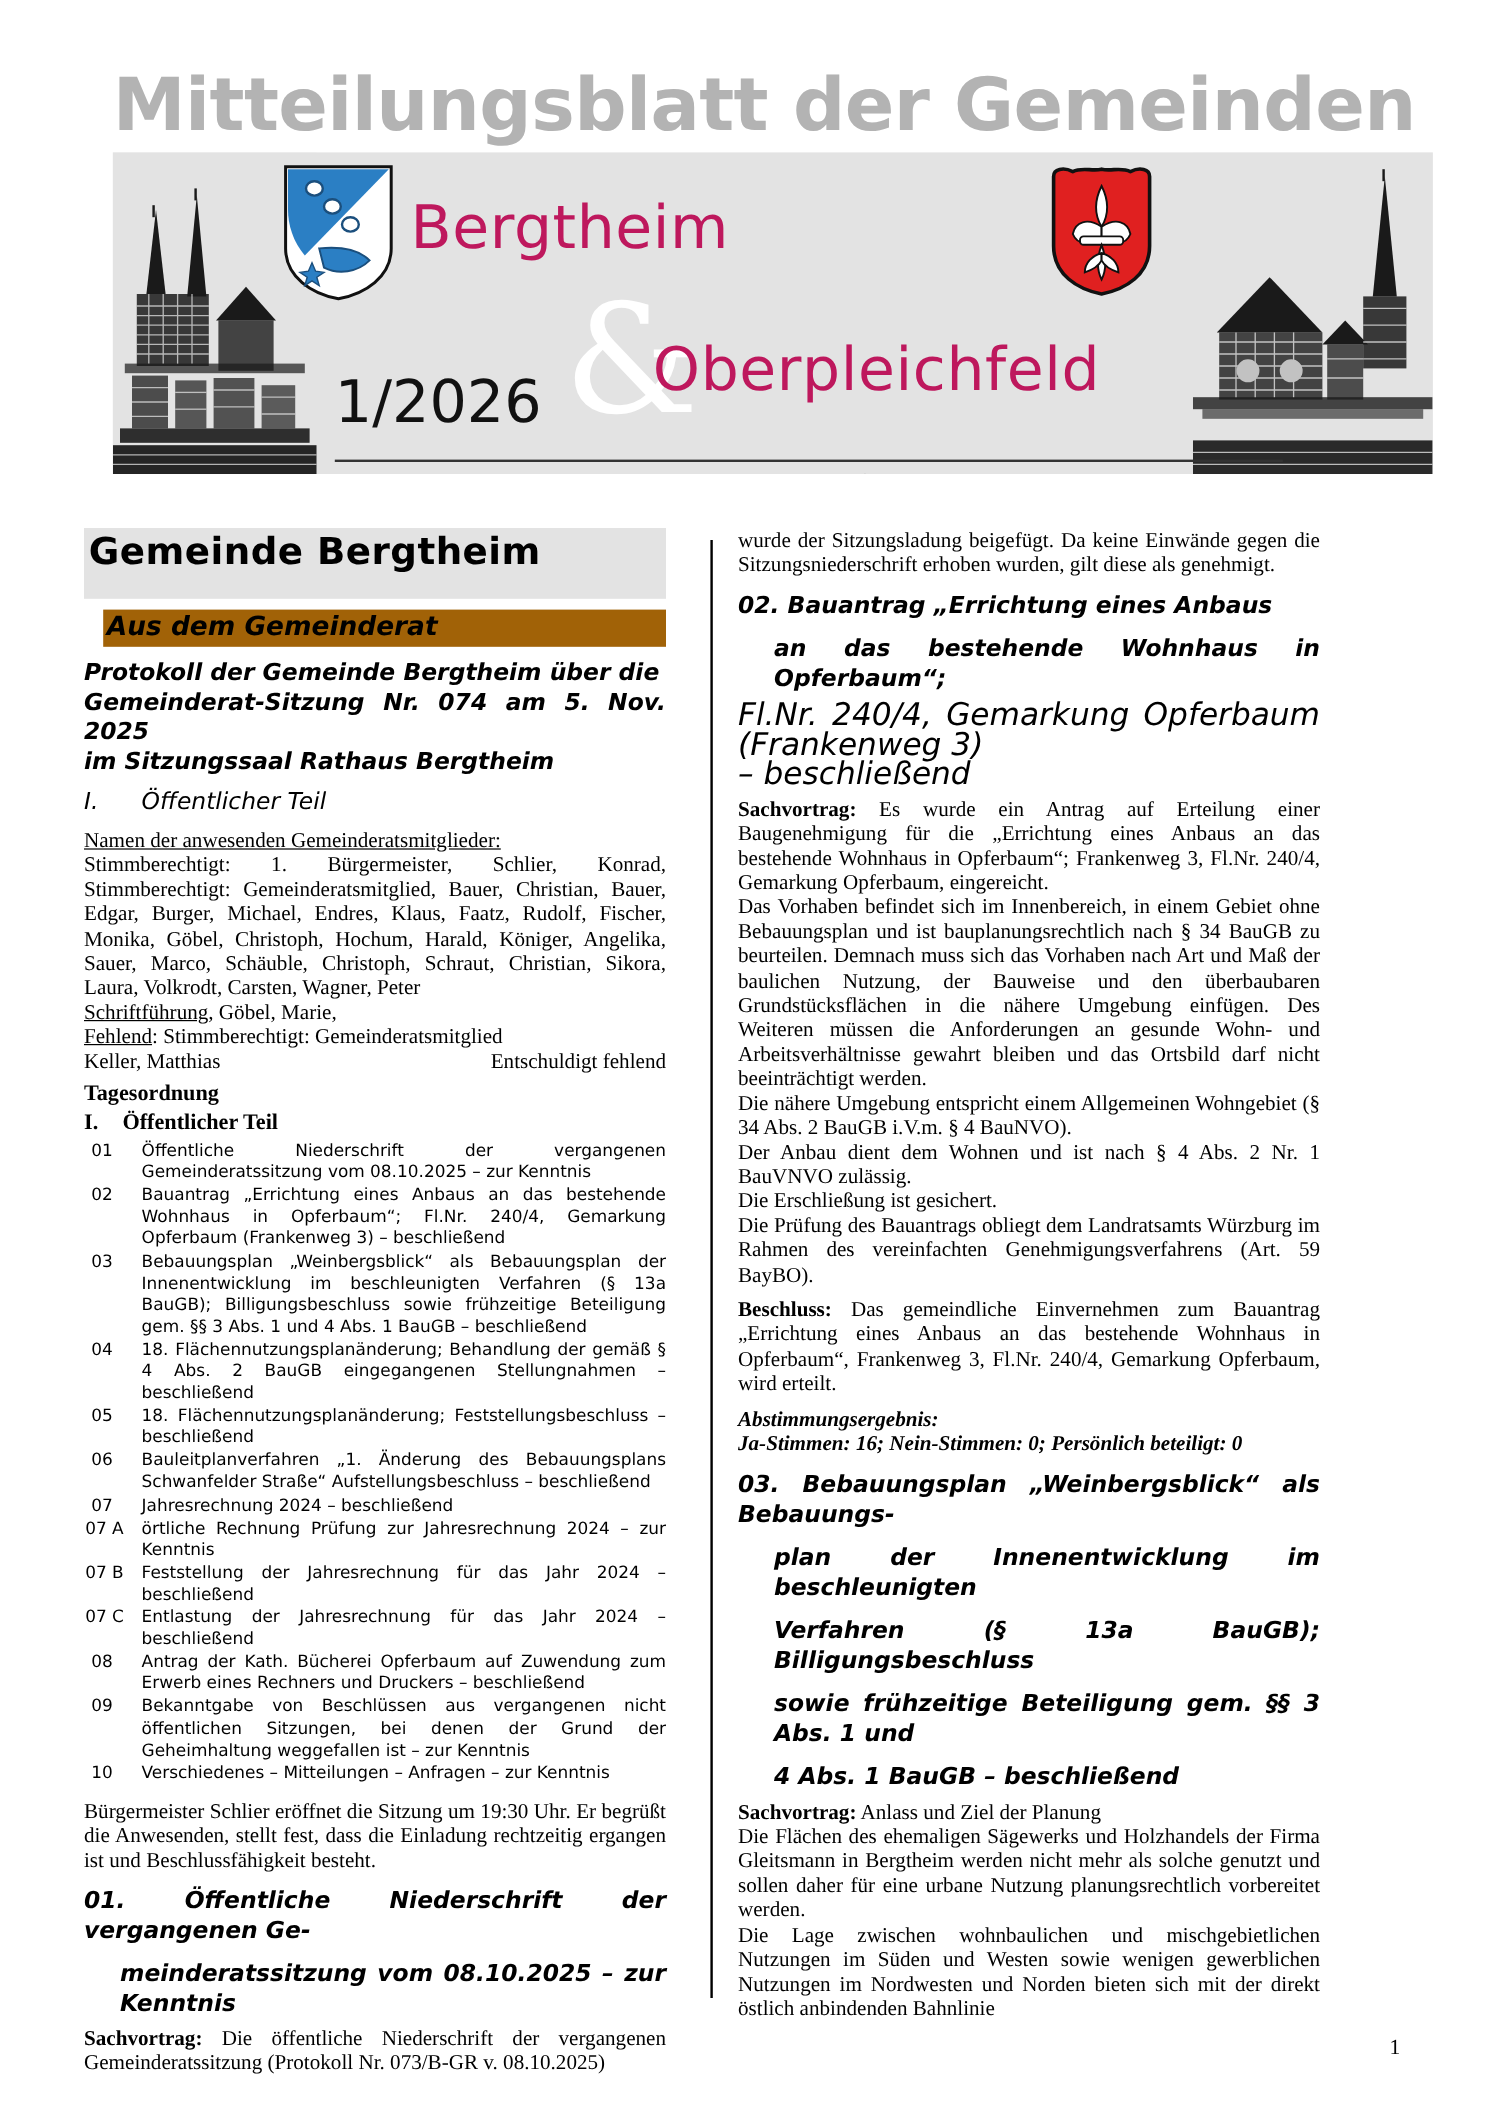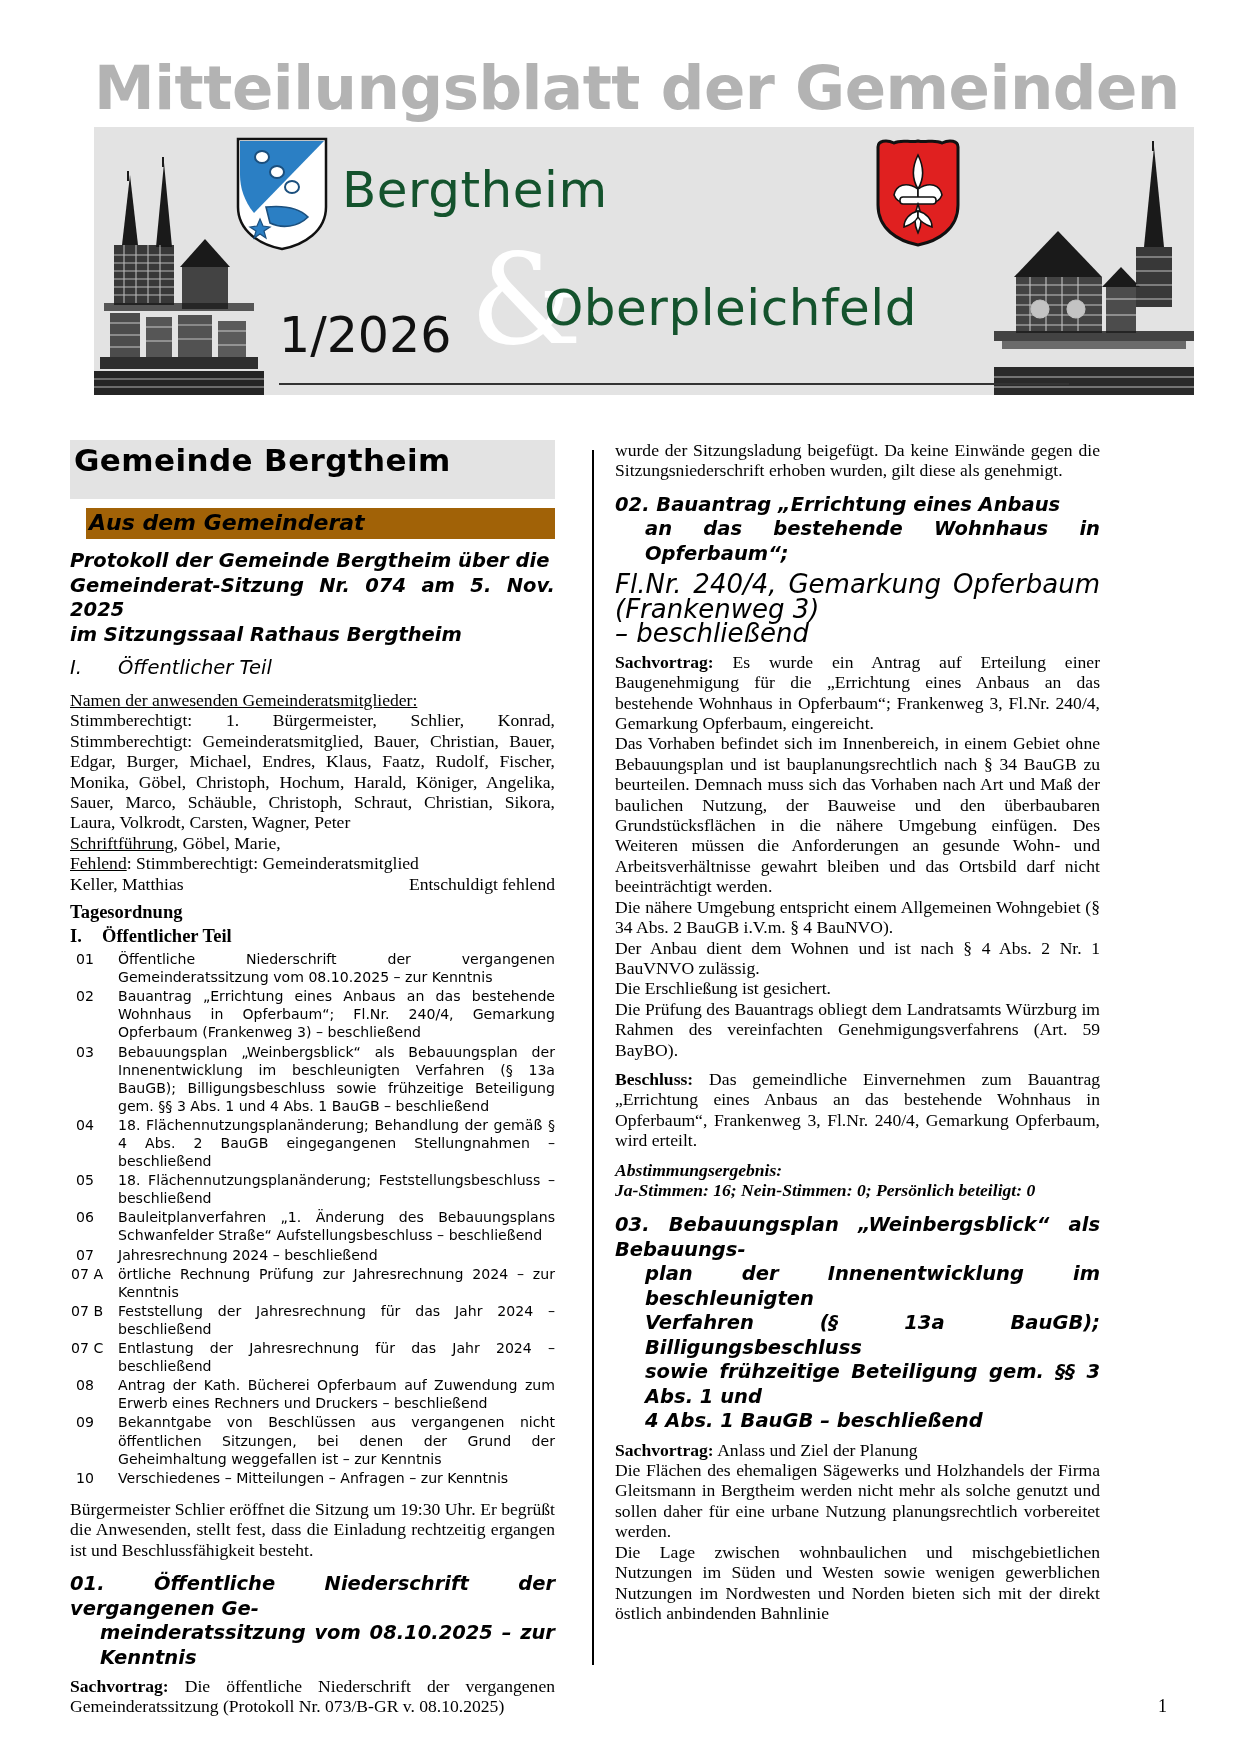--- a/index.html
+++ b/index.html
@@ -45,21 +45,21 @@
     width:96px;height:116px;
   }
   .crest.bt{left:140px;top:8px;}
   .crest.op{right:230px;top:10px;width:92px;height:110px;}
 
   .mast-name{
     position:absolute;
     font-family:"DejaVu Sans", sans-serif;
     font-weight:400;
     font-size:50px;
-    color:#14532d;
+    color:#be185d;
     letter-spacing:0.5px;
     white-space:nowrap;
   }
   .mast-name.bt{left:248px;top:34px;}
   .mast-name.op{left:450px;top:152px;}
   .mast-amp{
     position:absolute;left:376px;top:110px;
     font-family:"DejaVu Serif", serif;
     font-size:126px;
     line-height:126px;
@@ -184,21 +184,21 @@
 
   .para-gap{height:11px;}
 
   .hd-num{
     font-family:"DejaVu Sans", sans-serif;
     font-weight:bold;font-style:italic;
     font-size:19.5px;line-height:24.5px;
     margin:12px 0 6px 0;
     padding-left:0;
   }
-  .hd-num .ind{display:block;padding-left:30px;}
+  .hd-num .ind{display:block;padding-left:30px;margin-top:12px;}
   .hd-sub{
     font-family:"DejaVu Sans", sans-serif;
     font-style:italic;
     font-size:26px;line-height:24.5px;
     margin:0 0 6px 0;
   }
   .hd-sub .ind{display:block;}
 
   .abst{
     font-family:"Liberation Serif", serif;

